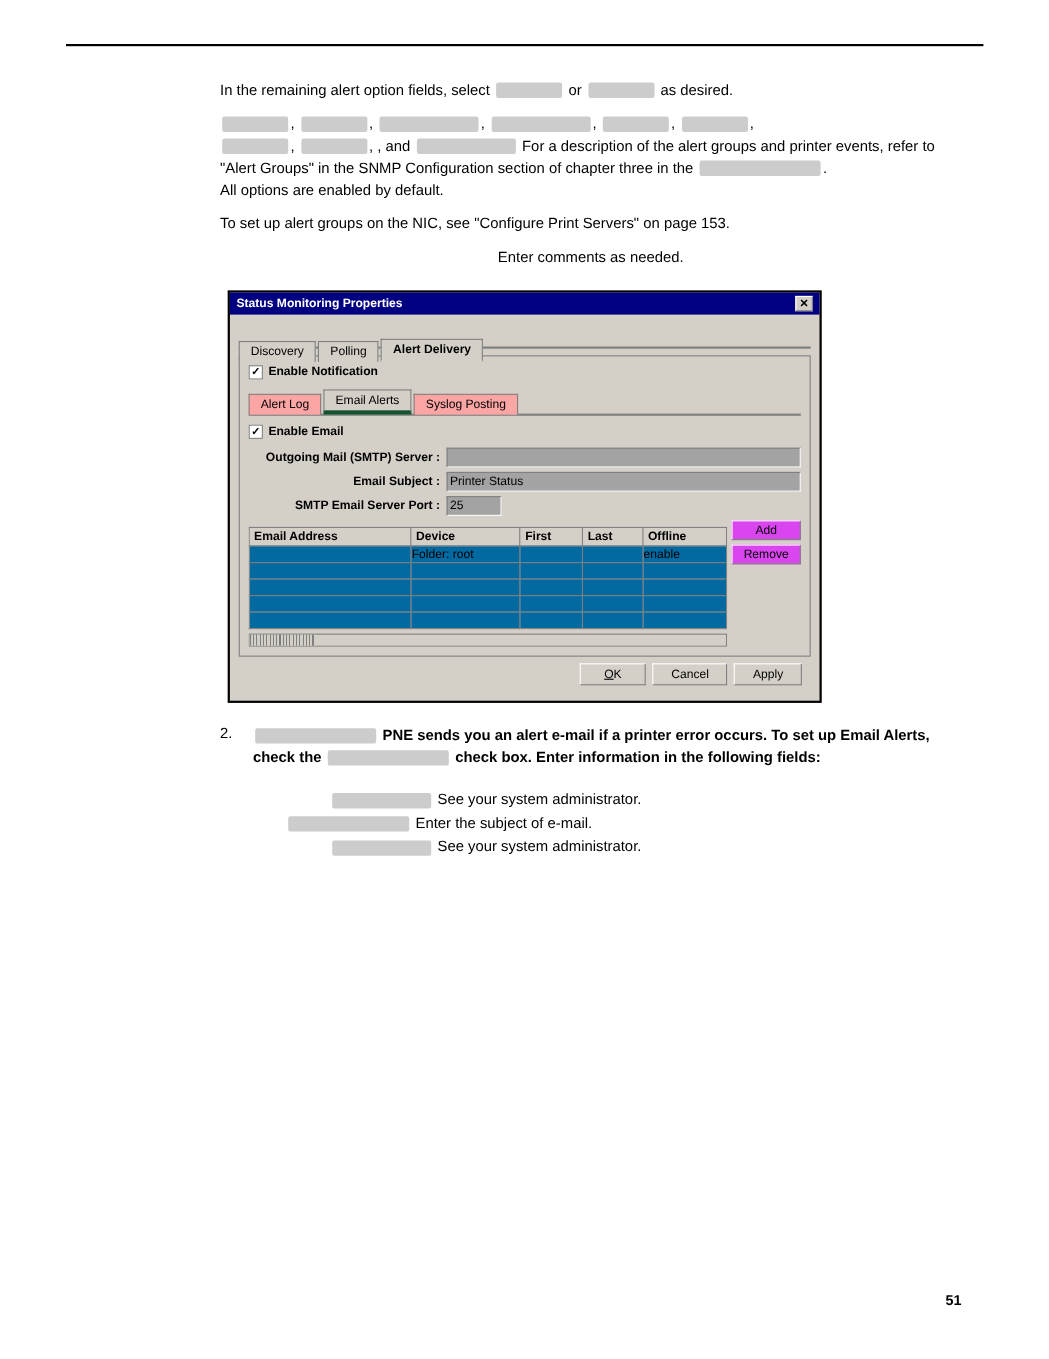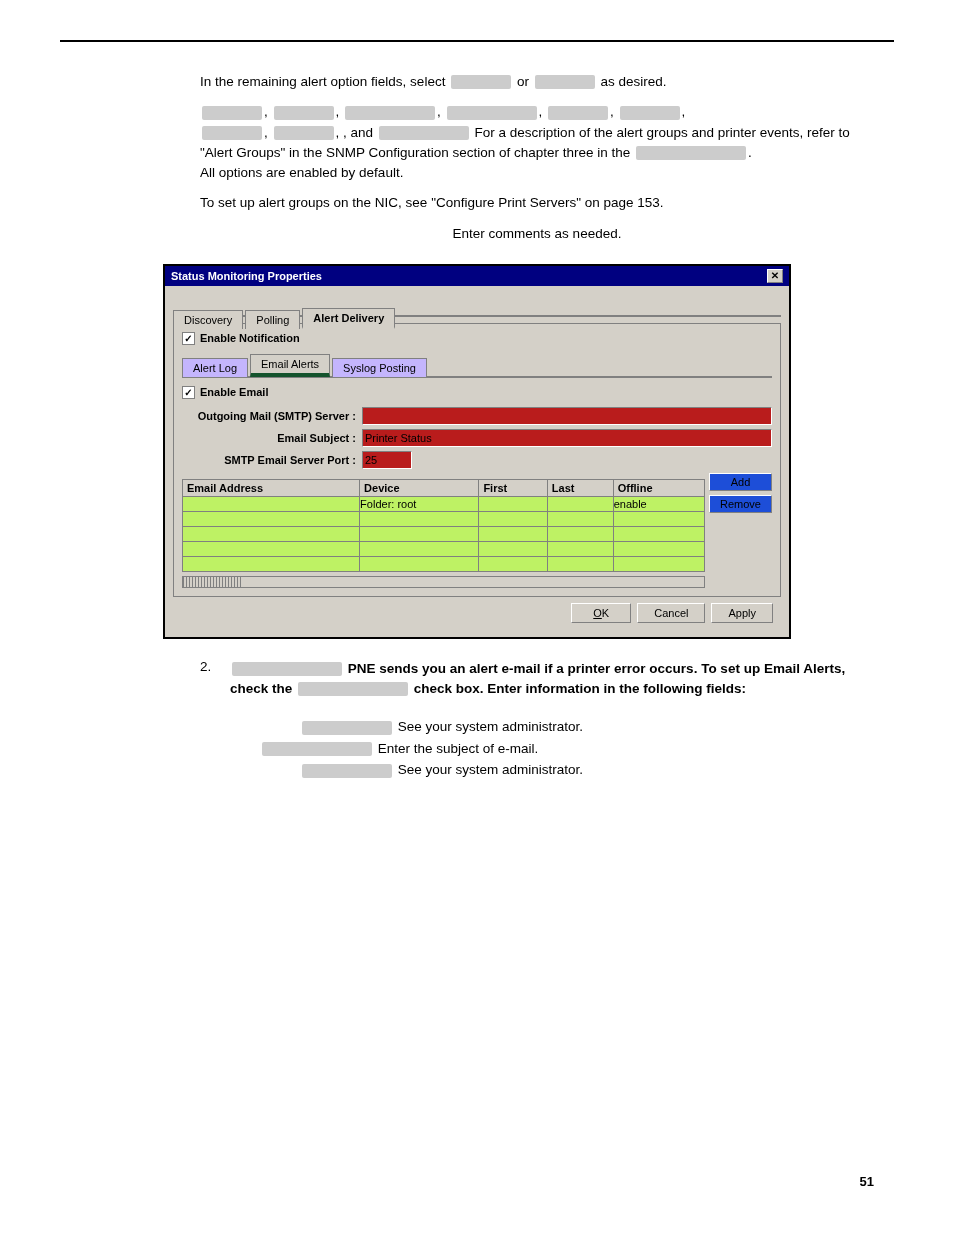--- a/index.html
+++ b/index.html
@@ -50,21 +50,21 @@
     .blurred-xl { min-width: 110px; }
 
     .dialog-wrapper {
       display: flex;
       justify-content: center;
       margin: 20px 0 20px 0;
     }
 
     
     .dialog {
-      width: 628px;
+      width: 540px;
       border: 2px solid #000;
       background: #d4d0c8;
       font-family: 'Tahoma', Arial, sans-serif;
       font-size: 11px;
     }
 
     .dialog-titlebar {
       background: #000080;
       color: #fff;
       padding: 3px 6px;
@@ -153,21 +153,21 @@
       display: flex;
       align-items: flex-end;
       border-bottom: 2px solid #808080;
       margin-bottom: 8px;
     }
 
     .tab-inner {
       padding: 3px 10px;
       border: 1px solid #808080;
       border-bottom: none;
-      background: #c4b5fd;
+      background: #fca5a5;
       cursor: pointer;
       font-size: 11px;
       margin-right: 2px;
       position: relative;
       top: 1px;
     }
 
     .tab-inner.active {
       background: #d4d0c8;
       border-bottom: 4px solid #14532d;
@@ -185,21 +185,21 @@
       font-size: 11px;
       font-weight: bold;
       width: 180px;
       padding-right: 6px;
       flex-shrink: 0;
     }
 
     .form-input {
       border: 1px solid;
       border-color: #808080 #fff #fff #808080;
-      background: #b91c1c;
+      background: #a3a3a3;
       height: 18px;
       font-size: 11px;
       padding: 0 2px;
       flex: 1;
     }
 
     .form-input-sm {
       width: 50px;
       flex: none;
     }
@@ -214,35 +214,35 @@
 
     .email-table th {
       background: #d4d0c8;
       border: 1px solid #808080;
       padding: 2px 4px;
       font-weight: bold;
       text-align: left;
     }
 
     .email-table td {
-      background: #bef264;
+      background: #0369a1;
       border: 1px solid #808080;
       padding: 1px 0;
       font-size: 11px;
     }
 
     .table-buttons {
       display: flex;
       flex-direction: column;
       gap: 4px;
       margin-left: 4px;
     }
 
     .win-btn {
-      background: #1d4ed8;
+      background: #d946ef;
       border: 1px solid;
       border-color: #fff #808080 #808080 #fff;
       padding: 2px 10px;
       font-size: 11px;
       cursor: pointer;
       min-width: 60px;
       text-align: center;
     }
 
     .table-area {

